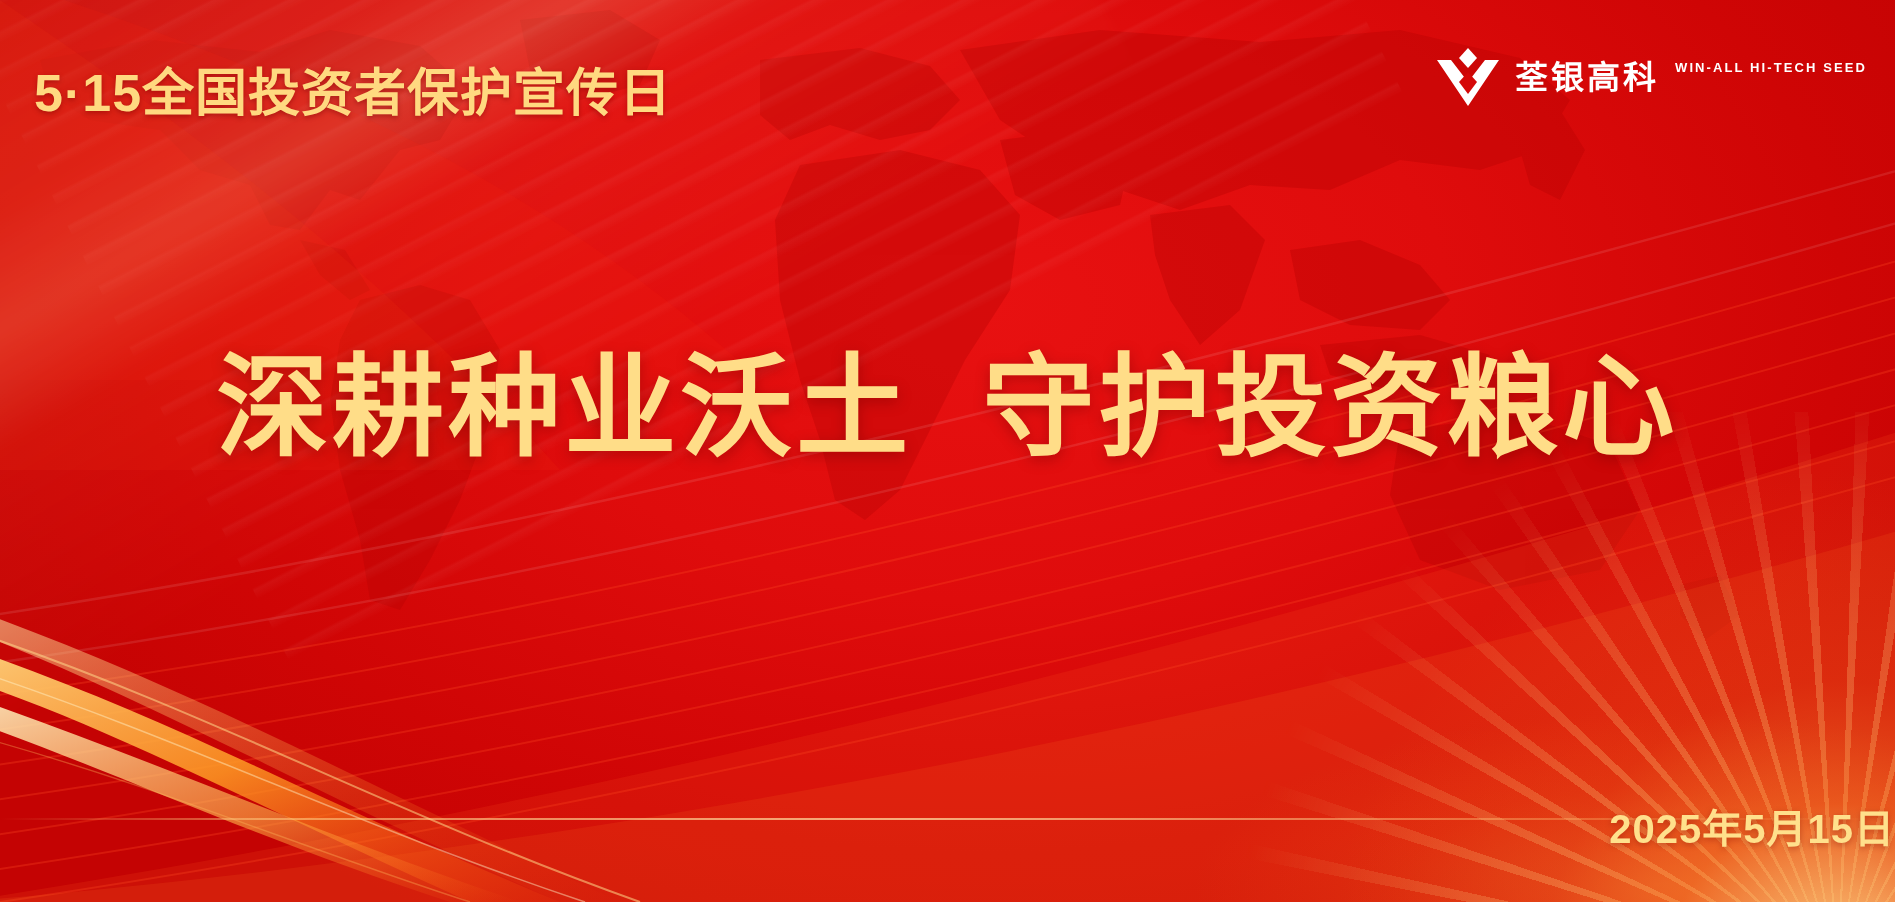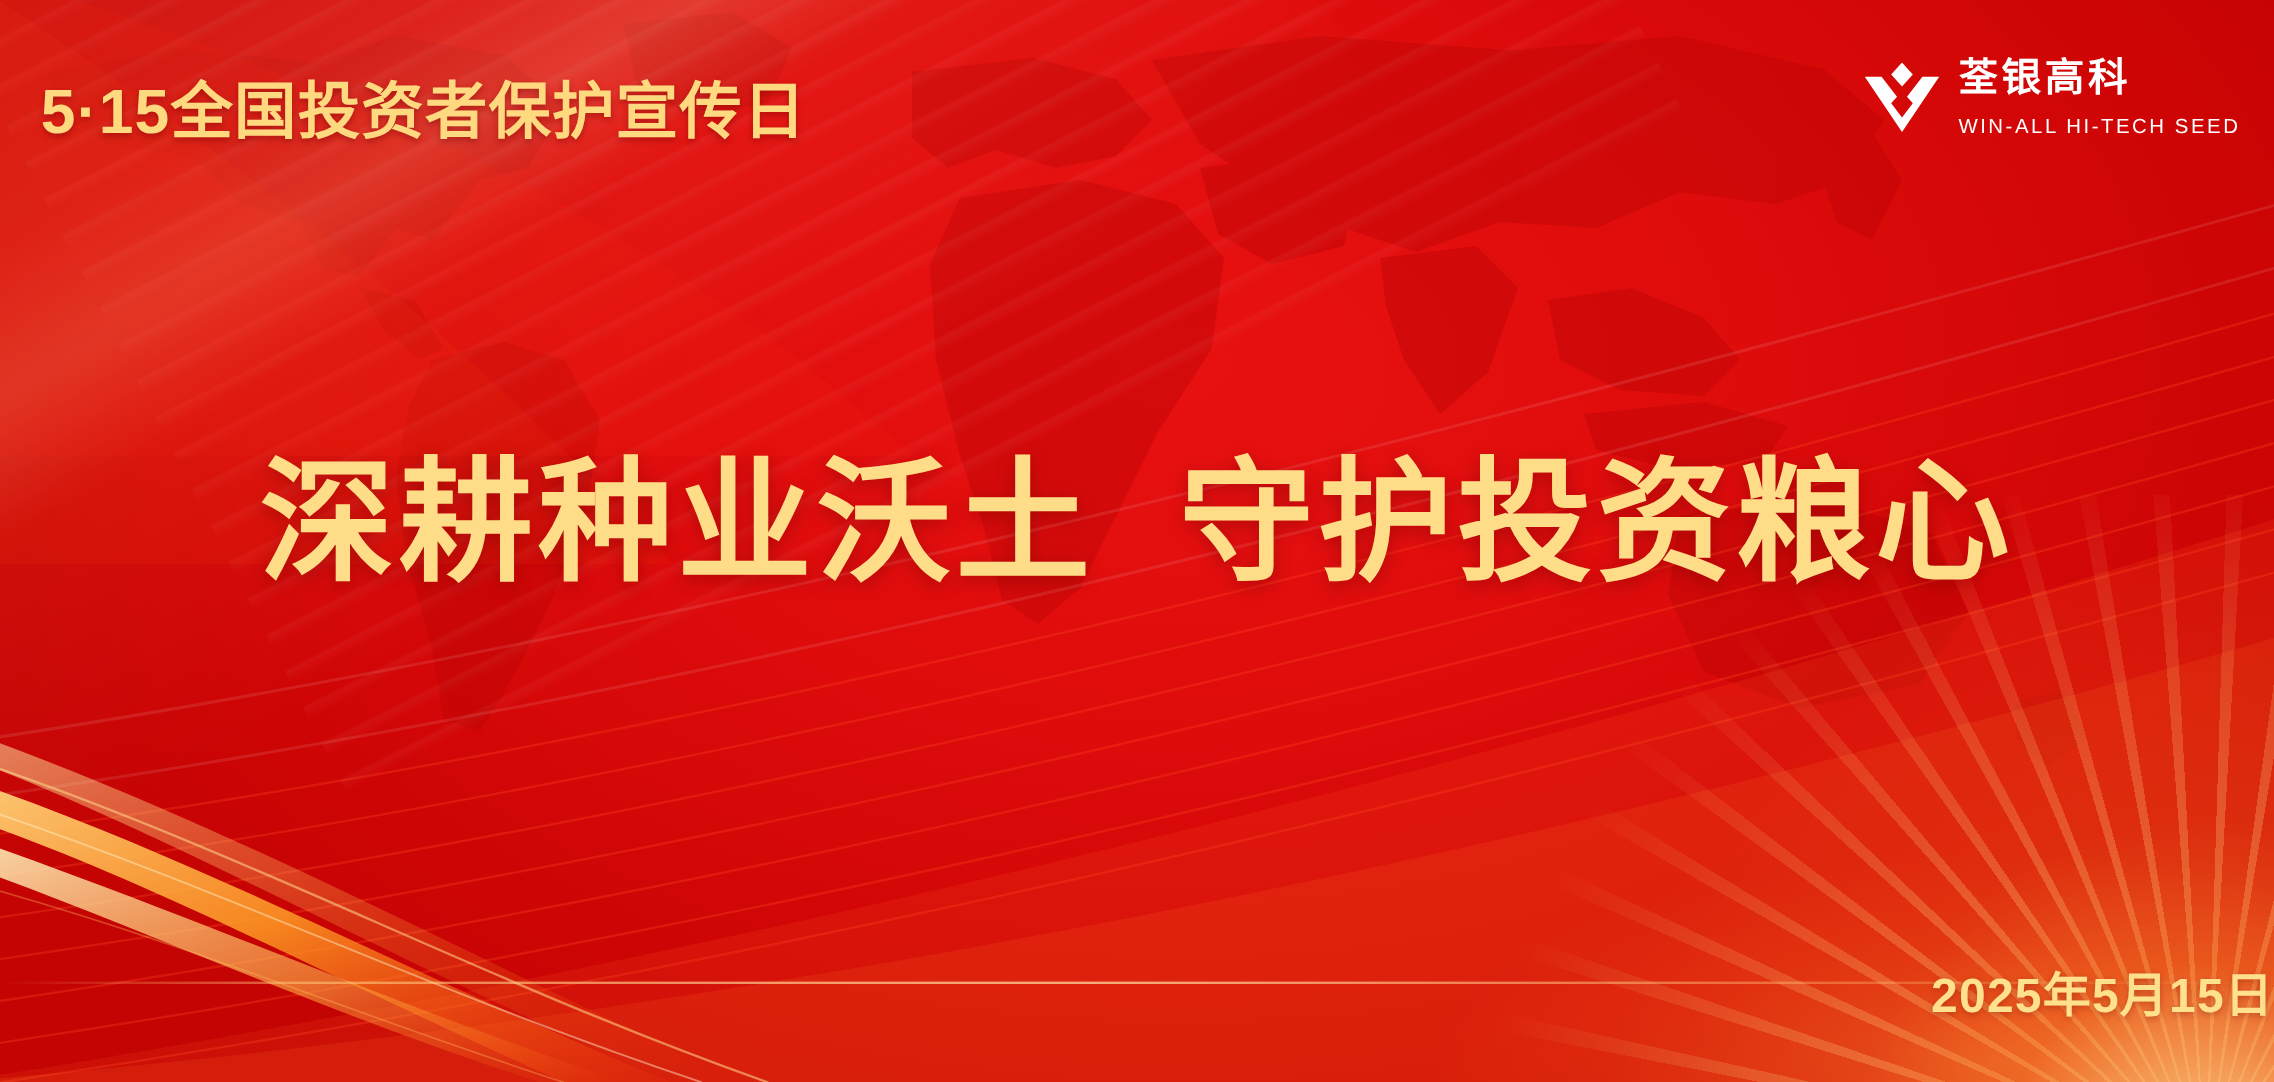--- a/index.html
+++ b/index.html
@@ -125,41 +125,41 @@
 
   .logo {
     position: absolute;
     right: 28px; top: 48px;
     display: flex;
     align-items: center;
     gap: 16px;
   }
   .logo-mark { width: 62px; height: 58px; flex: none; }
   .logo-mark svg { width: 100%; height: 100%; display: block; }
-  .logo-text { display: flex; flex-direction: column; gap: 16px; }
+  .logo-text { display: flex; flex-direction: row; gap: 16px; }
   .logo-cn {
     font-size: 33px;
     font-weight: 700;
     color: #ffffff;
     letter-spacing: 3px;
     line-height: 1;
     white-space: nowrap;
   }
   .logo-en {
-    font-size: 17px;
-    font-weight: 400;
+    font-size: 13px;
+    font-weight: 700;
     color: #ffffff;
     letter-spacing: 2.1px;
     line-height: 1;
     white-space: nowrap;
   }
 
   .headline {
     position: absolute;
-    left: 0; right: 0; top: 370px;
+    left: 0; right: 0; top: 342px;
     text-align: center;
     font-size: 112px;
     font-weight: 900;
     color: #ffdd88;
     letter-spacing: 4px;
     line-height: 1.18;
     white-space: pre;
     text-shadow: 0 4px 14px rgba(110,0,0,0.40);
   }
 

